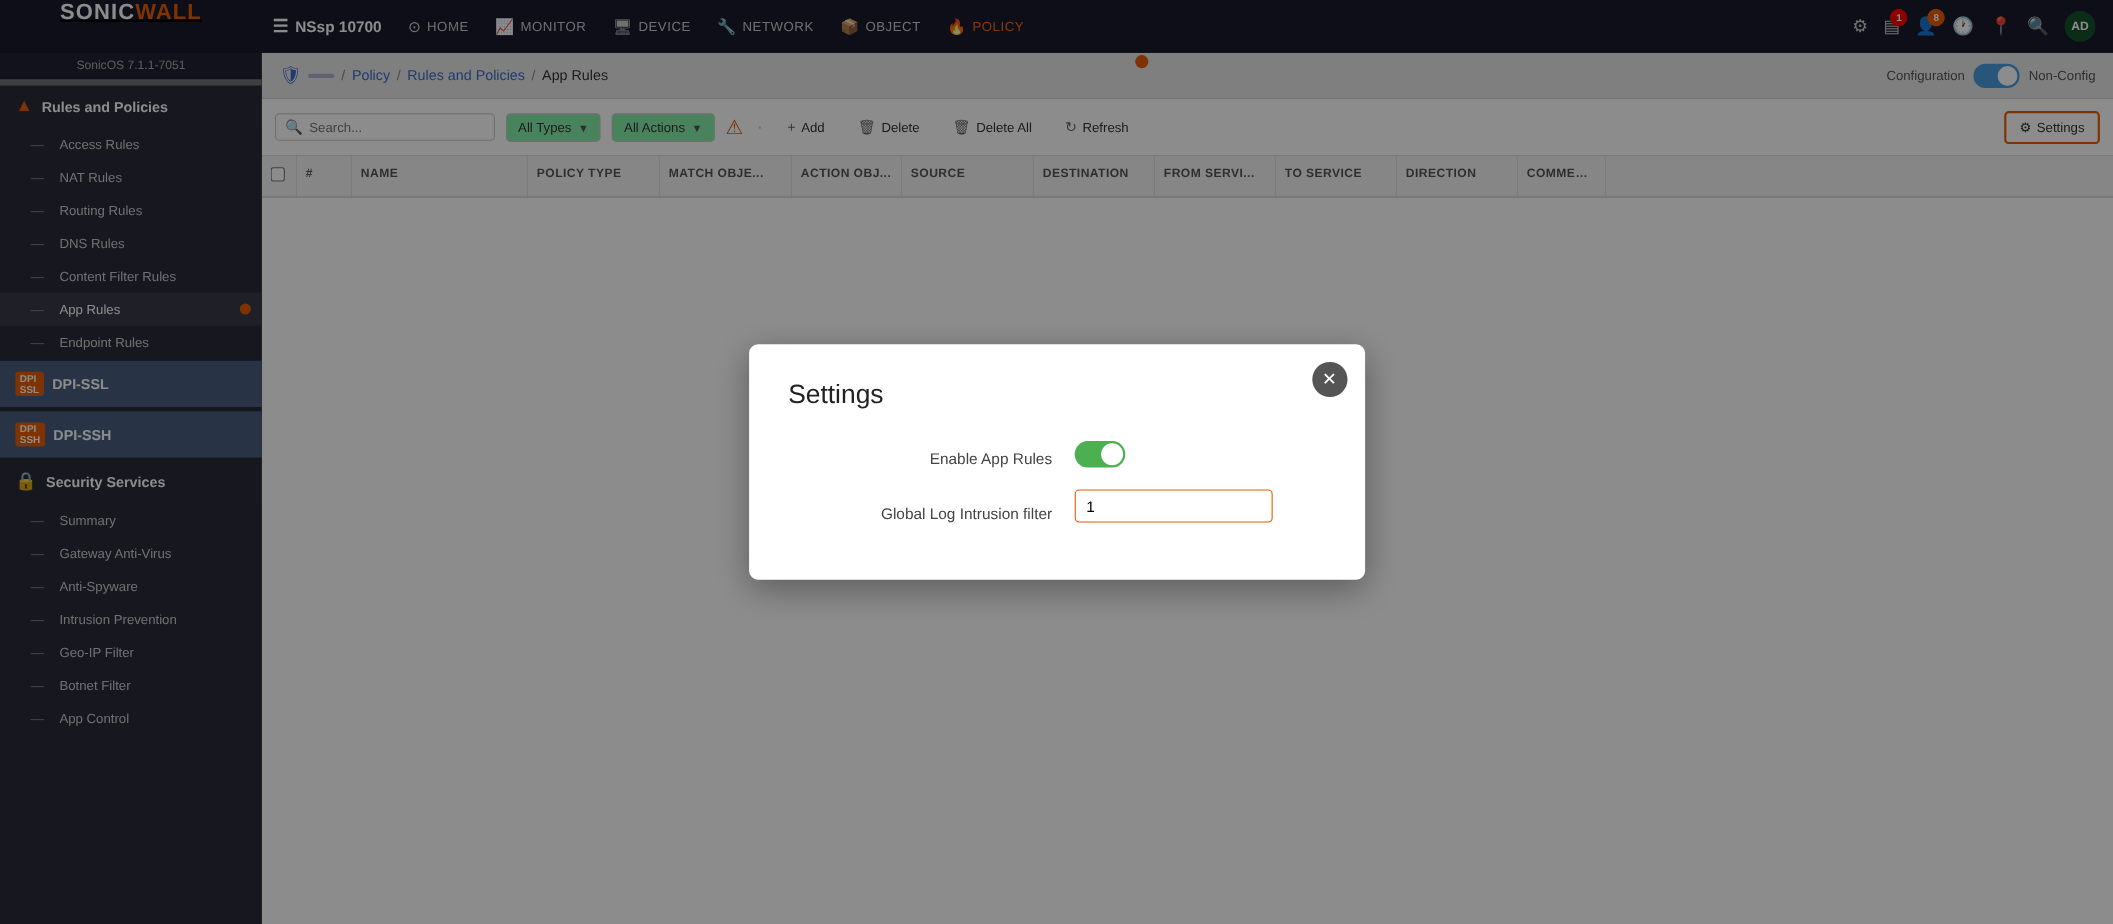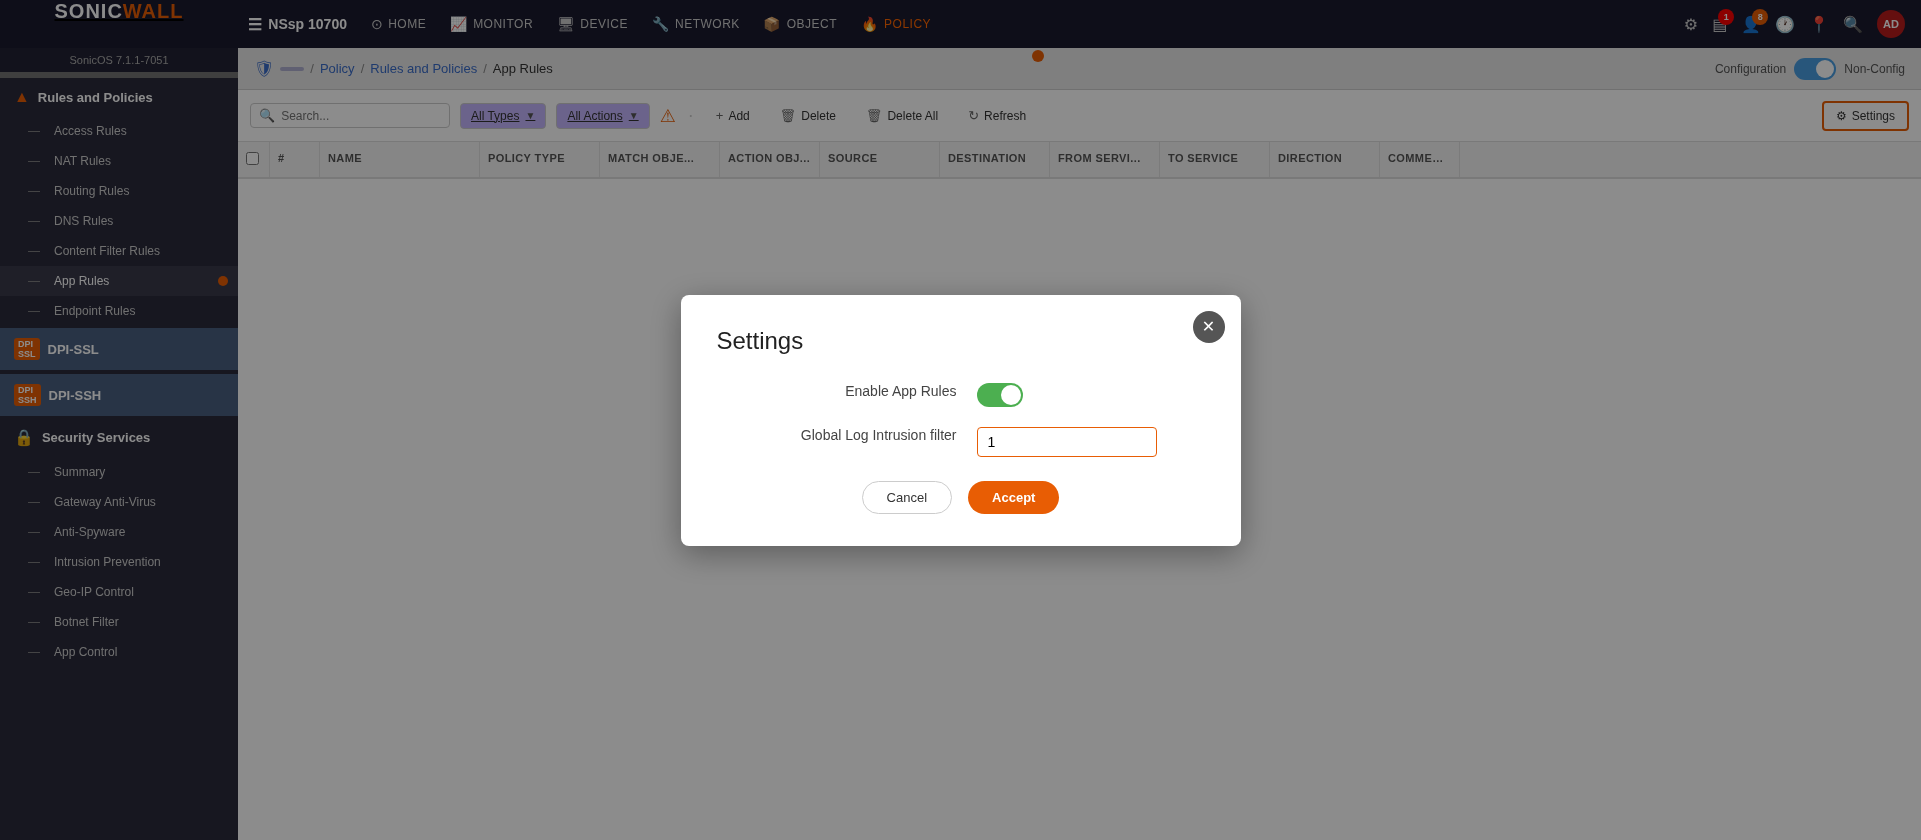--- a/index.html
+++ b/index.html
@@ -84,21 +84,21 @@
       font-size: 9px;
       width: 16px;
       height: 16px;
       display: flex;
       align-items: center;
       justify-content: center;
       font-weight: bold;
     }
     .badge.red { background: red; }
     .avatar-circle {
-      background: #b91c1c;
+      background: #14532d;
       color: white;
       border-radius: 50%;
       width: 28px;
       height: 28px;
       display: flex;
       align-items: center;
       justify-content: center;
       font-size: 11px;
       font-weight: bold;
       cursor: pointer;
@@ -274,30 +274,29 @@
     .search-box input {
       border: none;
       outline: none;
       font-size: 12px;
       width: 100%;
       color: #888;
     }
     .search-icon { color: #888; font-size: 13px; }
     .dropdown-btn {
       display: flex;
-      align-items: center;
+      align-items: flex-end;
       gap: 6px;
       border: 1px solid #ccc;
       border-radius: 4px;
       padding: 5px 10px;
-      background: #c4b5fd;
+      background: #86efac;
       cursor: pointer;
       font-size: 12px;
       color: #333;
-      text-decoration: underline;
     }
     .dropdown-arrow { color: #555; font-size: 10px; }
     .warning-icon {
       color: #e85d04;
       font-size: 18px;
       cursor: pointer;
     }
     .toolbar-sep { color: #ccc; font-size: 18px; margin: 0 2px; }
     .toolbar-btn {
       display: flex;
@@ -393,21 +392,21 @@
       color: white;
       border: none;
       font-size: 16px;
       cursor: pointer;
       display: flex;
       align-items: center;
       justify-content: center;
     }
     .dialog-row {
       display: flex;
-      align-items: flex-start;
+      align-items: flex-end;
       margin-bottom: 20px;
     }
     .dialog-label {
       color: #444;
       font-size: 14px;
       width: 260px;
       flex-shrink: 0;
       text-align: right;
       padding-right: 20px;
     }
@@ -595,21 +594,21 @@
     <div class="sidebar-item">
       <span class="dash">—</span>
       <span>Anti-Spyware</span>
     </div>
     <div class="sidebar-item">
       <span class="dash">—</span>
       <span>Intrusion Prevention</span>
     </div>
     <div class="sidebar-item">
       <span class="dash">—</span>
-      <span>Geo-IP Control</span>
+      <span>Geo-IP Filter</span>
     </div>
     <div class="sidebar-item">
       <span class="dash">—</span>
       <span>Botnet Filter</span>
     </div>
     <div class="sidebar-item">
       <span class="dash">—</span>
       <span>App Control</span>
     </div>
   </div>
@@ -706,18 +705,14 @@
       <div class="toggle-green">
         <div class="knob"></div>
       </div>
     </div>
 
     <div class="dialog-row">
       <div class="dialog-label">Global Log Intrusion filter</div>
       <input type="text" class="dialog-input" value="1" style="">
     </div>
 
-    <div class="dialog-actions">
-      <button class="btn-cancel">Cancel</button>
-      <button class="btn-accept">Accept</button>
-    </div>
   </div>
 </div>
 
 </body></html>

